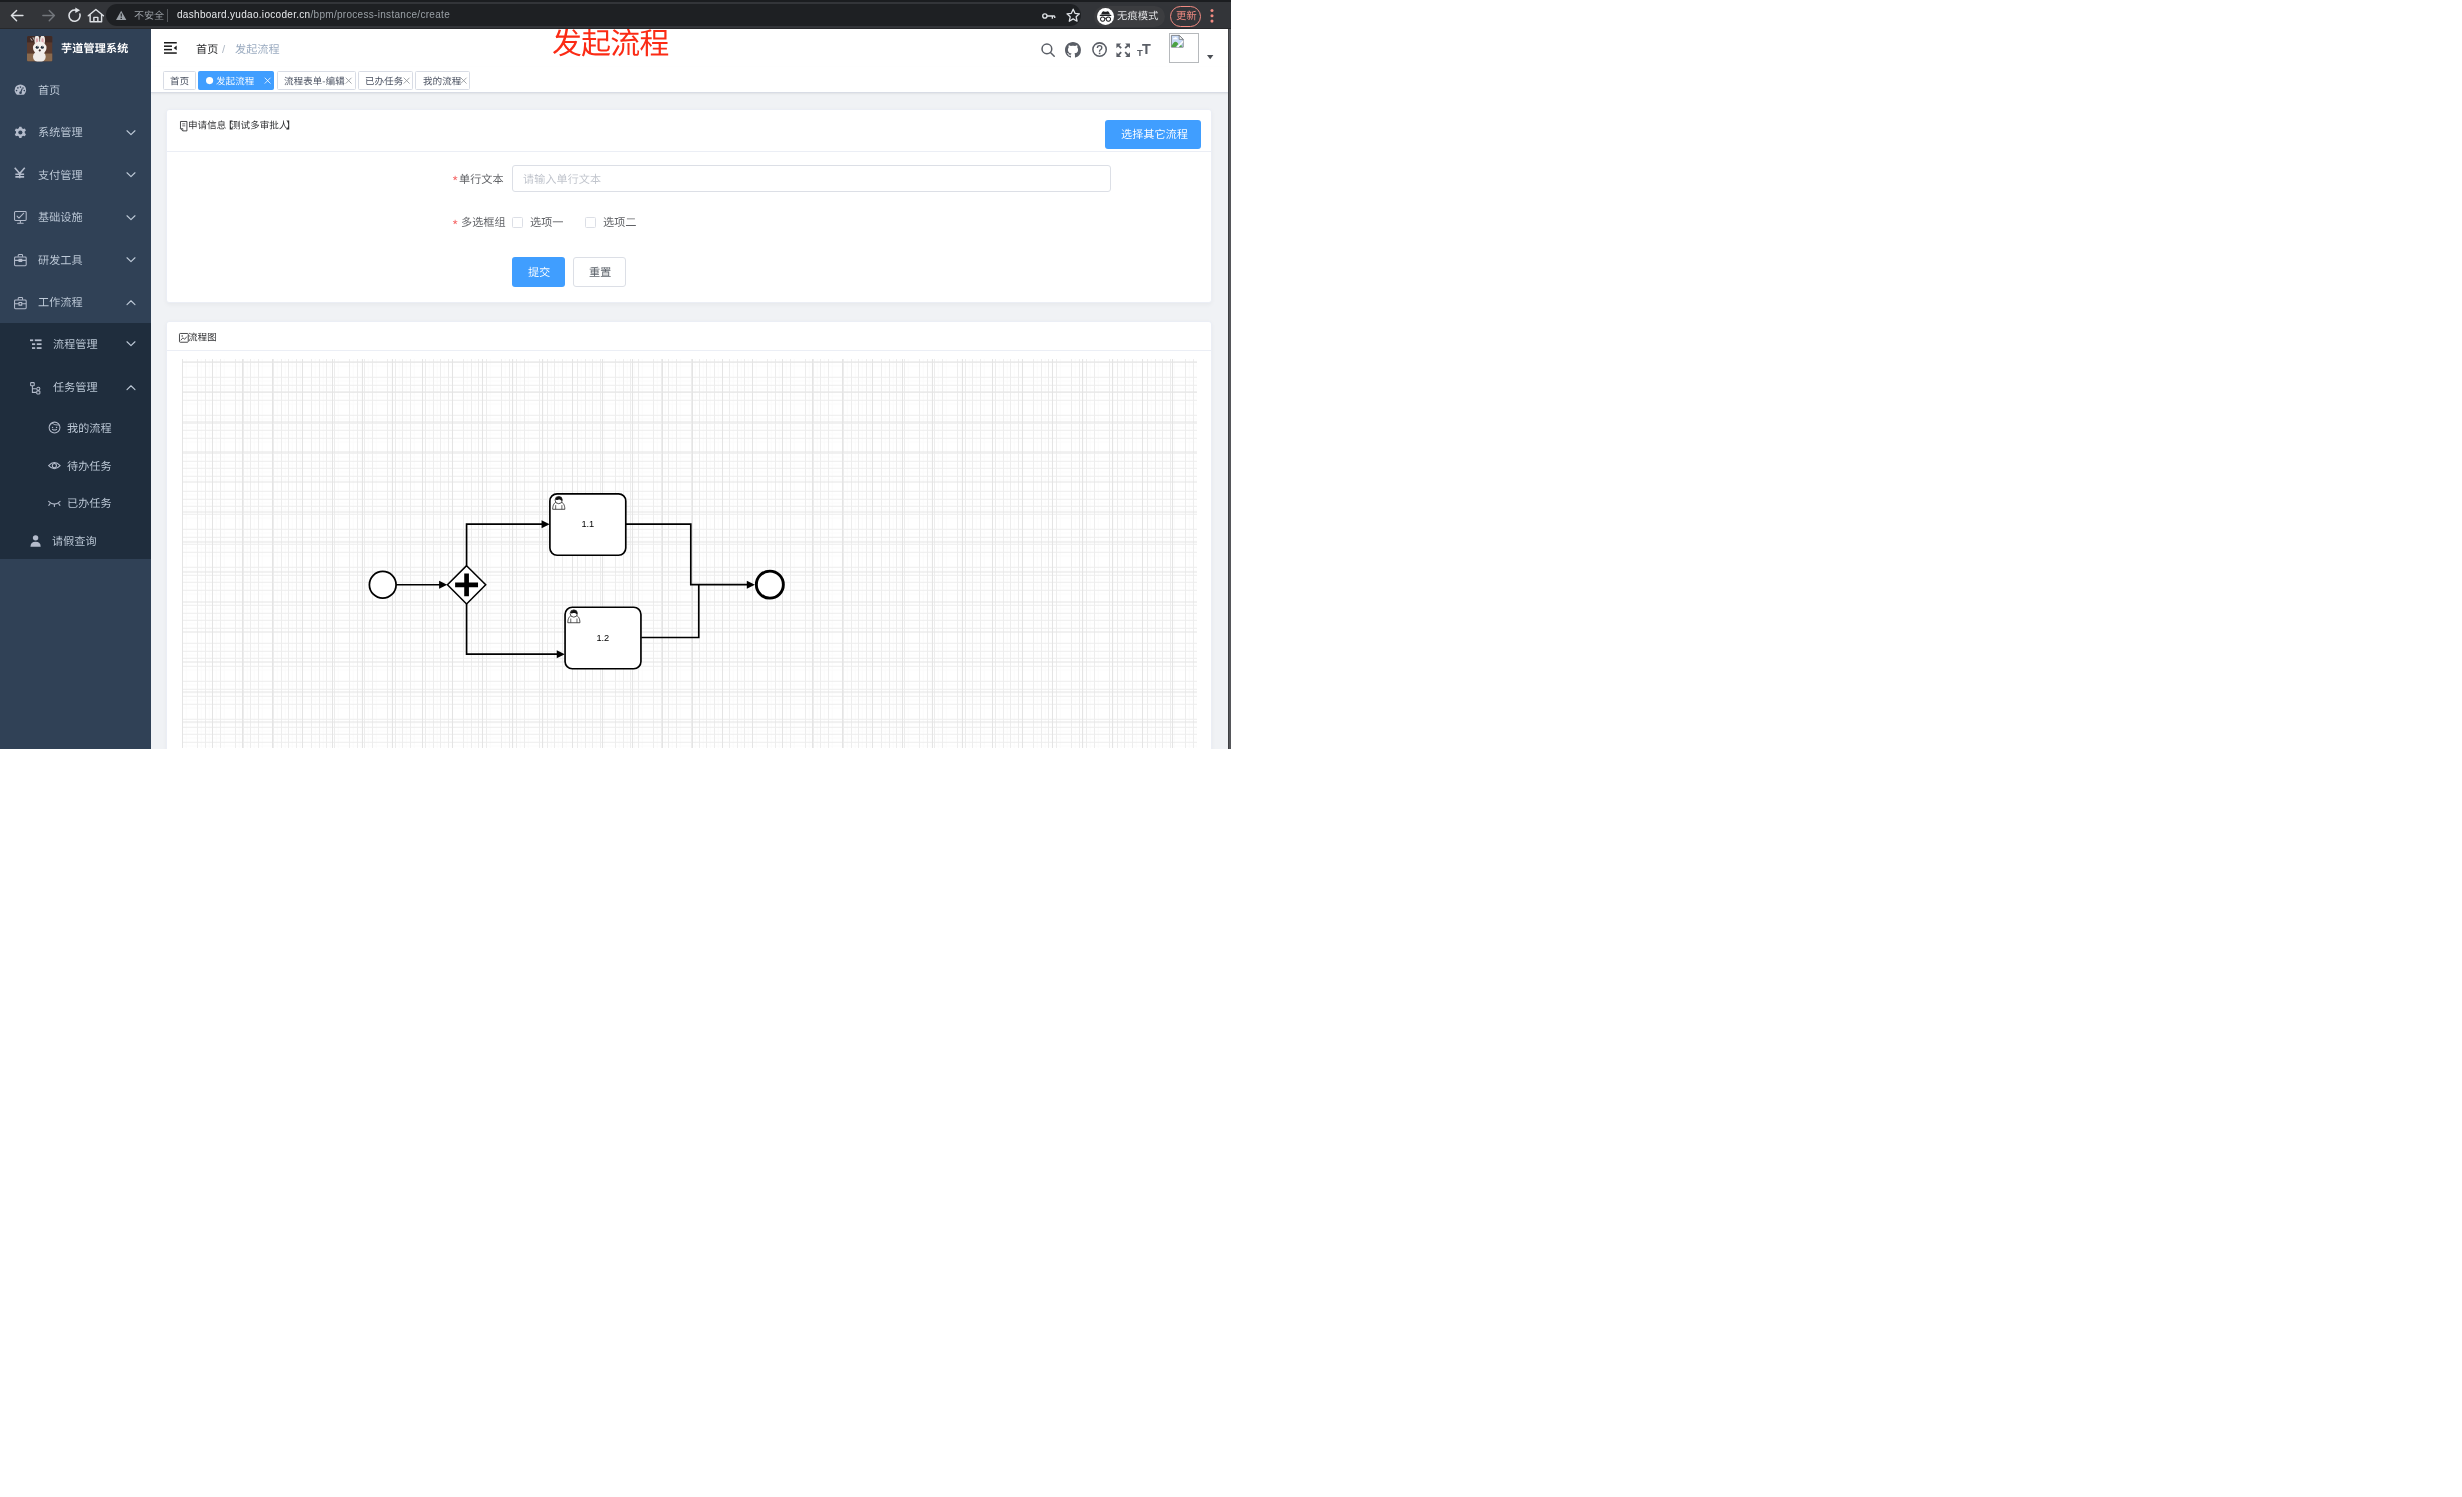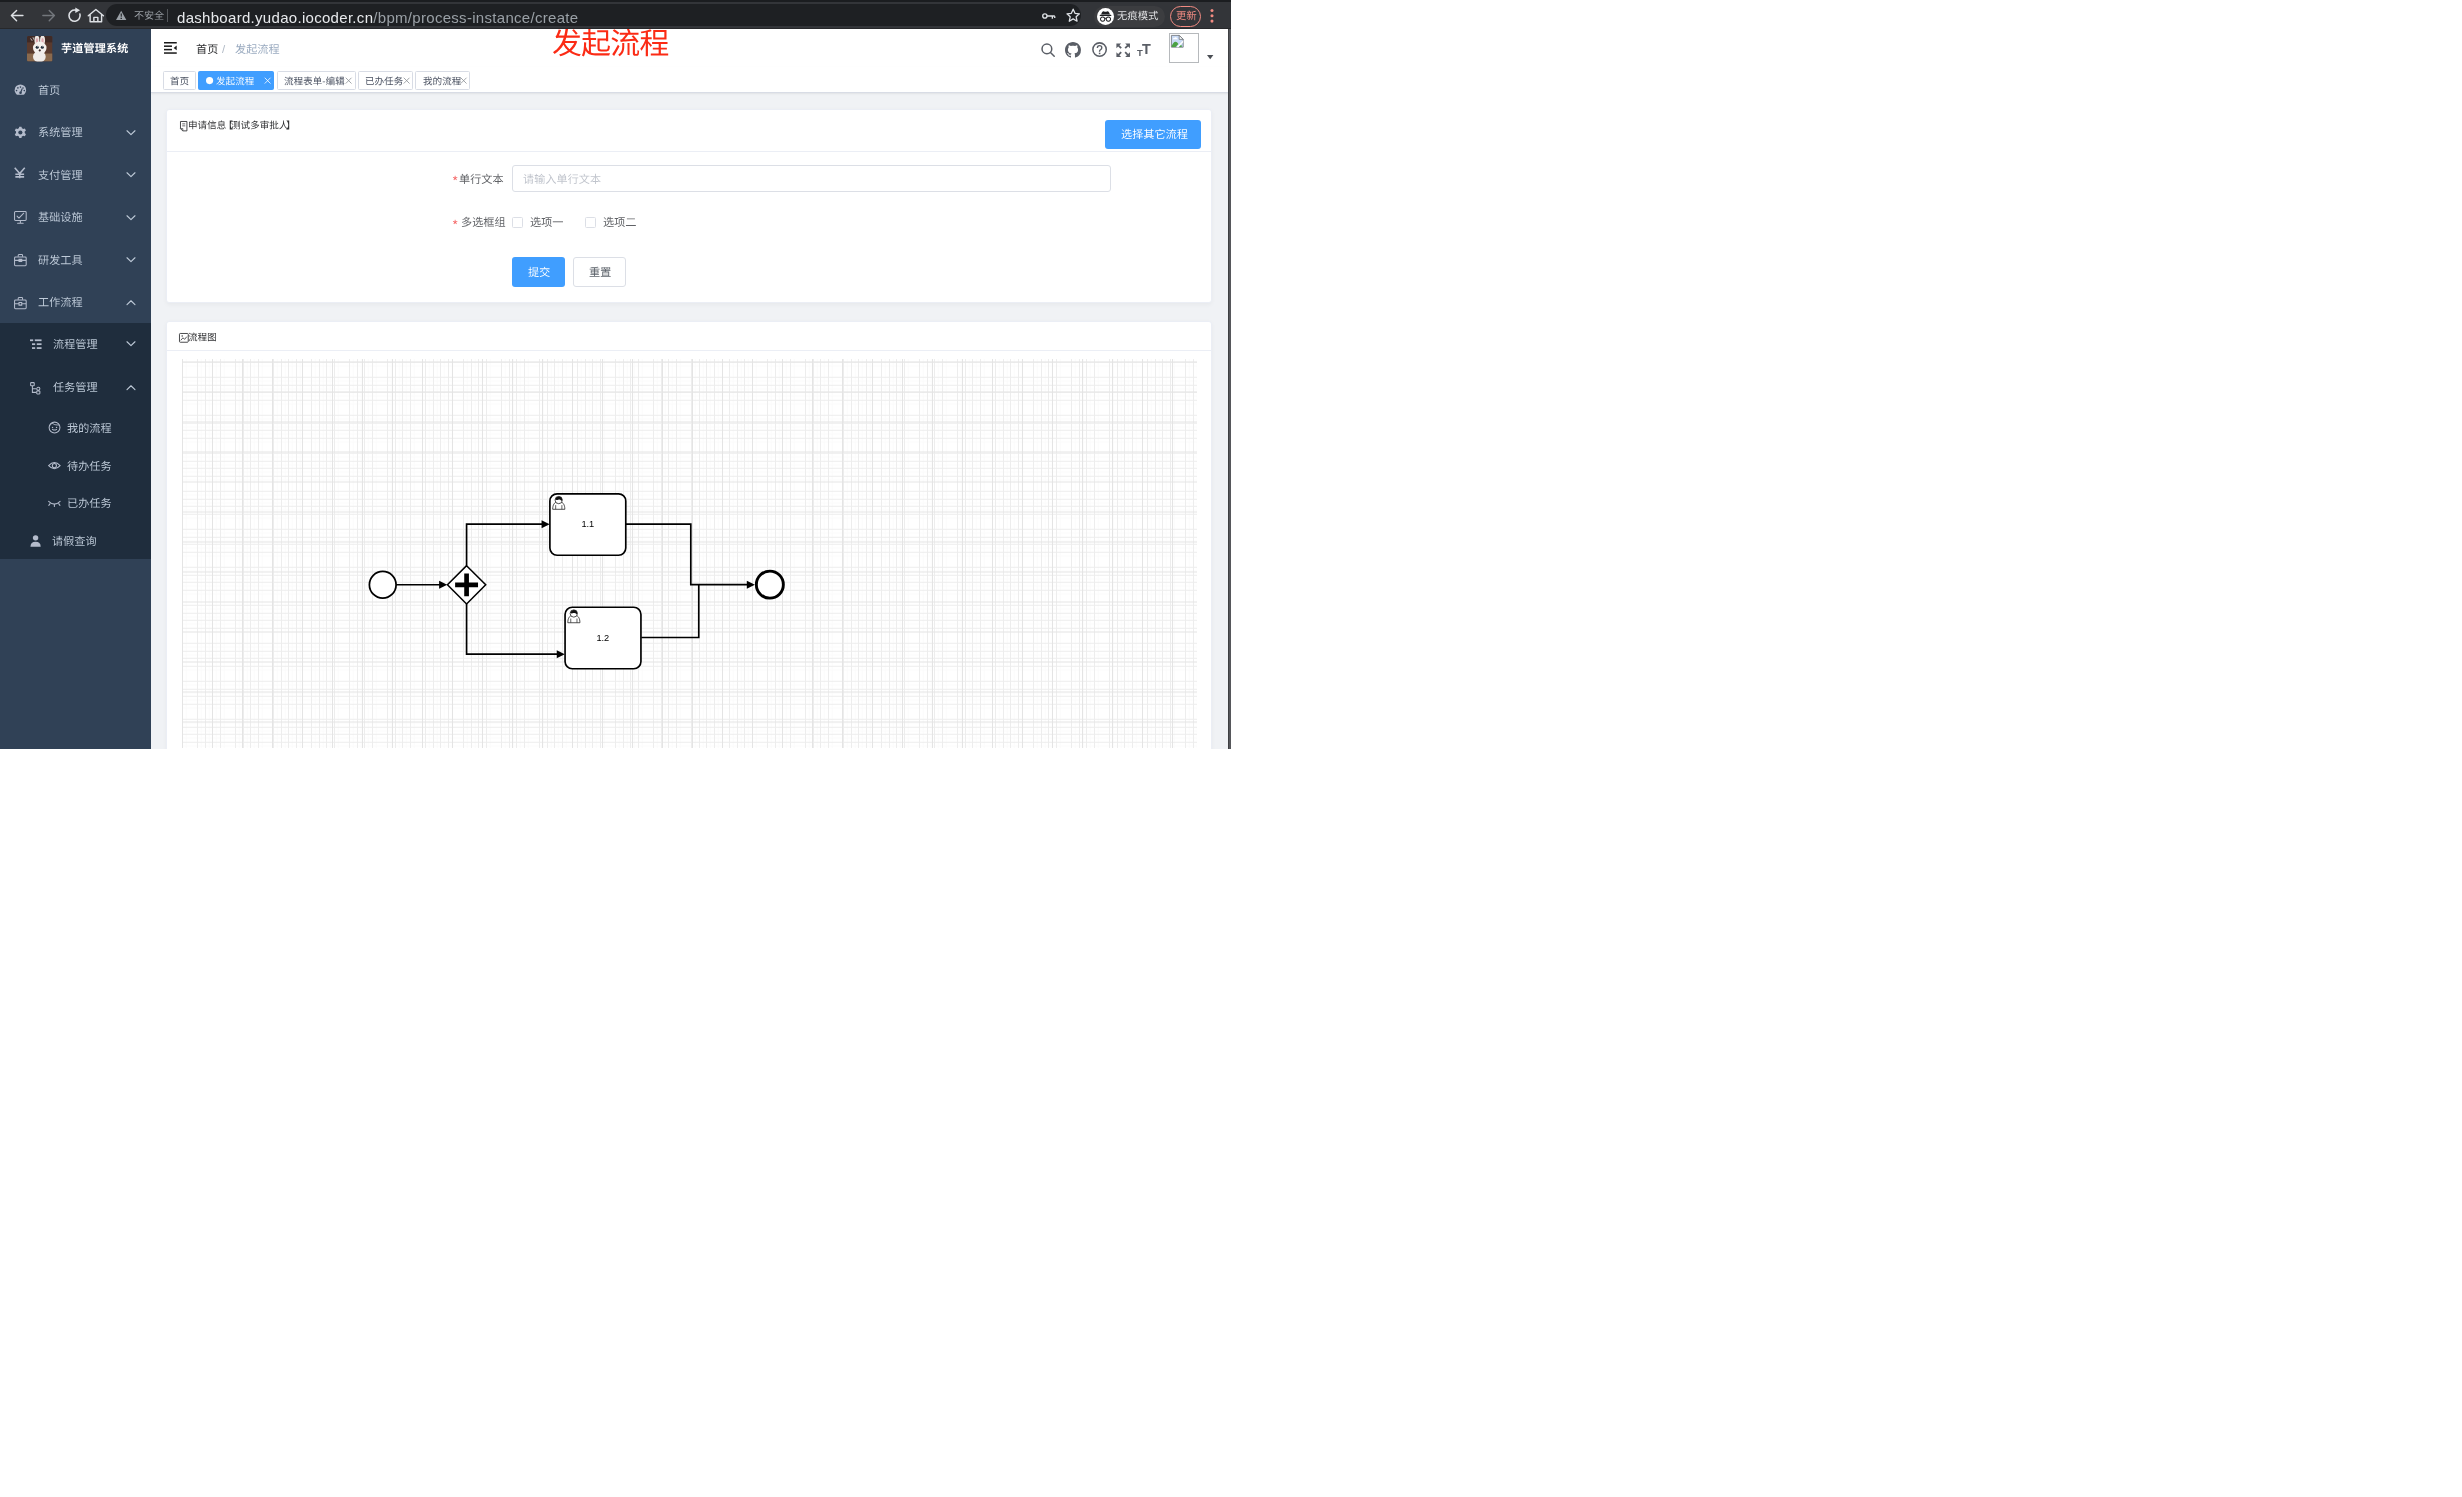--- a/index.html
+++ b/index.html
@@ -39,21 +39,21 @@
       </g>
     </svg>
     <svg class="t" style="left:134px;top:9.3px;z-index:42;" width="0.8" height="0.8" viewBox="0 0 1 1">
       <g transform="translate(0,12.6) scale(12.6)" fill="#9ca1a7">
         <use href="#r4e0d"></use>
         <use href="#r5b89" x="1.0000"></use>
         <use href="#r5168" x="2.0000"></use>
       </g>
     </svg>
     <div style="left:167px;top:8.7px;width:0.8px;height:13.7px;background:#55585c;z-index:42;"></div>
-    <div class="lat" style="left:177px;top:9px;font-size:15px;letter-spacing:0.3px;color:#e8eaed;z-index:42;">dashboard.yudao.iocoder.cn<span style="color:#9aa0a6">/bpm/process-instance/create</span></div>
+    <div class="lat" style="left:177px;top:9px;font-size:10px;letter-spacing:0.3px;color:#e8eaed;z-index:42;">dashboard.yudao.iocoder.cn<span style="color:#9aa0a6">/bpm/process-instance/create</span></div>
     <svg class="t" style="left:1042px;top:10px;z-index:42;" width="0.8" height="0.8" viewBox="0 0 1 1">
       <g stroke="#dee1e5" stroke-width="1.7" fill="none">
         <circle cx="3.6" cy="7.5" r="2.7"></circle>
         <path d="M6.3 7.5 H16 M13 7.7 V11 M16 7.7 V10"></path>
       </g>
     </svg>
     <svg class="t" style="left:1066px;top:8.4px;z-index:42;" width="0.8" height="0.8" viewBox="0 0 1 1">
       <path d="M9 1.5 L11.3 6.7 16.8 7.3 12.7 11 13.9 16.6 9 13.7 4.1 16.6 5.3 11 1.2 7.3 6.7 6.7 Z" fill="none" stroke="#dee1e5" stroke-width="1.6" stroke-linejoin="round"></path>
     </svg>
     <div style="left:1094px;top:5.5px;width:71px;height:21px;border-radius:10.6px;background:#3c3d40;z-index:42;"></div>

